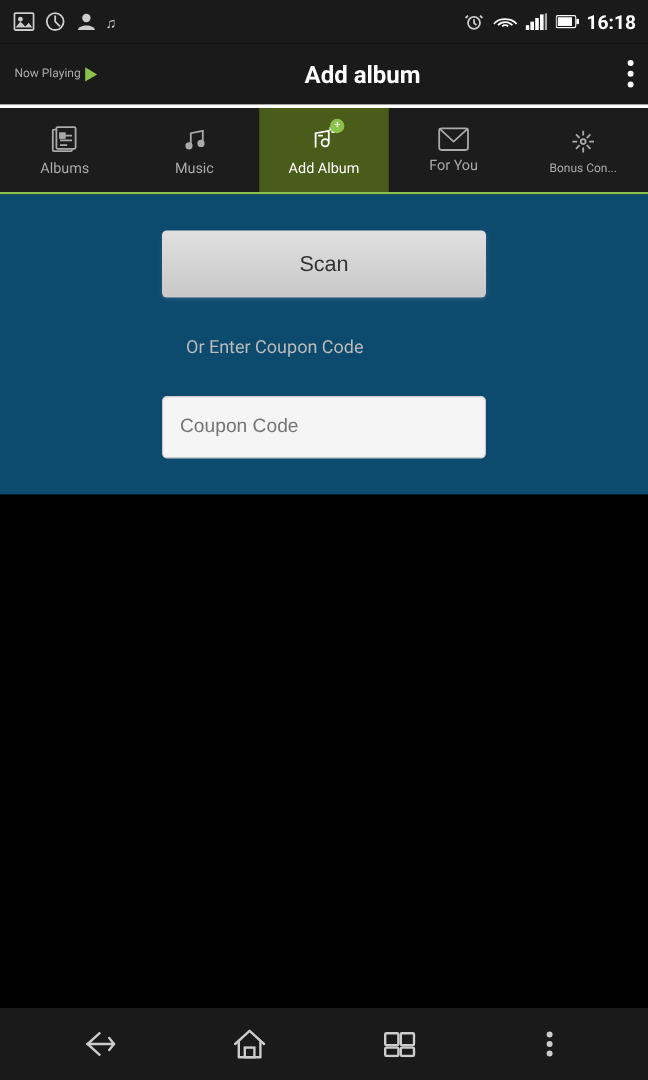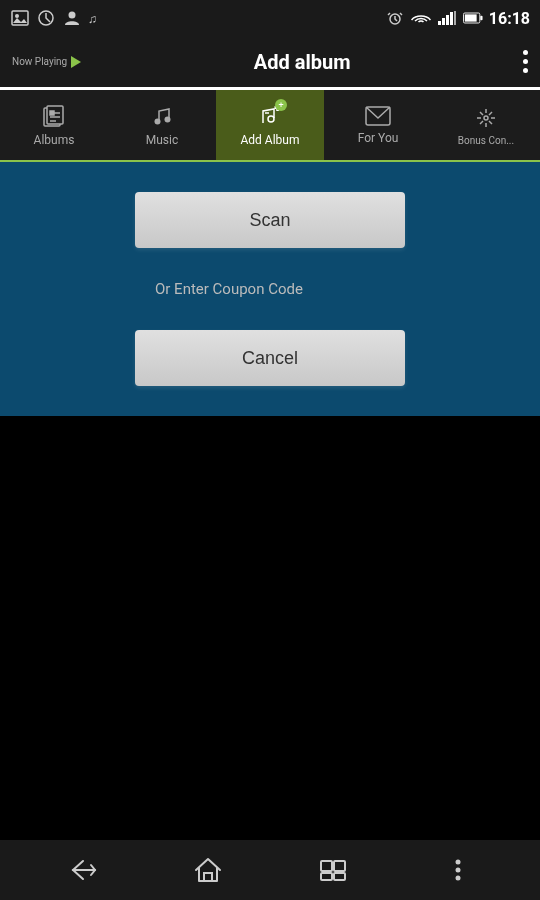--- a/index.html
+++ b/index.html
@@ -345,23 +345,23 @@
     <span class="tab-label" style="font-size:10px;">Bonus Con...</span>
   </div>
 </div>
 
 <div class="main-content">
 
   <button class="btn">Scan</button>
 
   <div class="or-text">Or Enter Coupon Code</div>
 
-
-
-  <button class="btn">Cancel</button>
+  <input class="coupon-input" type="text" placeholder="Coupon Code" style="">
+
+
 
 </div>
 
 <div class="bottom-nav">
 
   <div class="nav-btn">
     <svg width="28" height="22" viewBox="0 0 28 22" fill="none" stroke="#ccc" stroke-width="2">
       <path d="M14 20 L4 11 L14 2" stroke-linecap="round"></path>
       <path d="M4 11 L26 11" stroke-linecap="round"></path>
       <path d="M22 6 L26 11 L22 16" stroke-linecap="round"></path>

